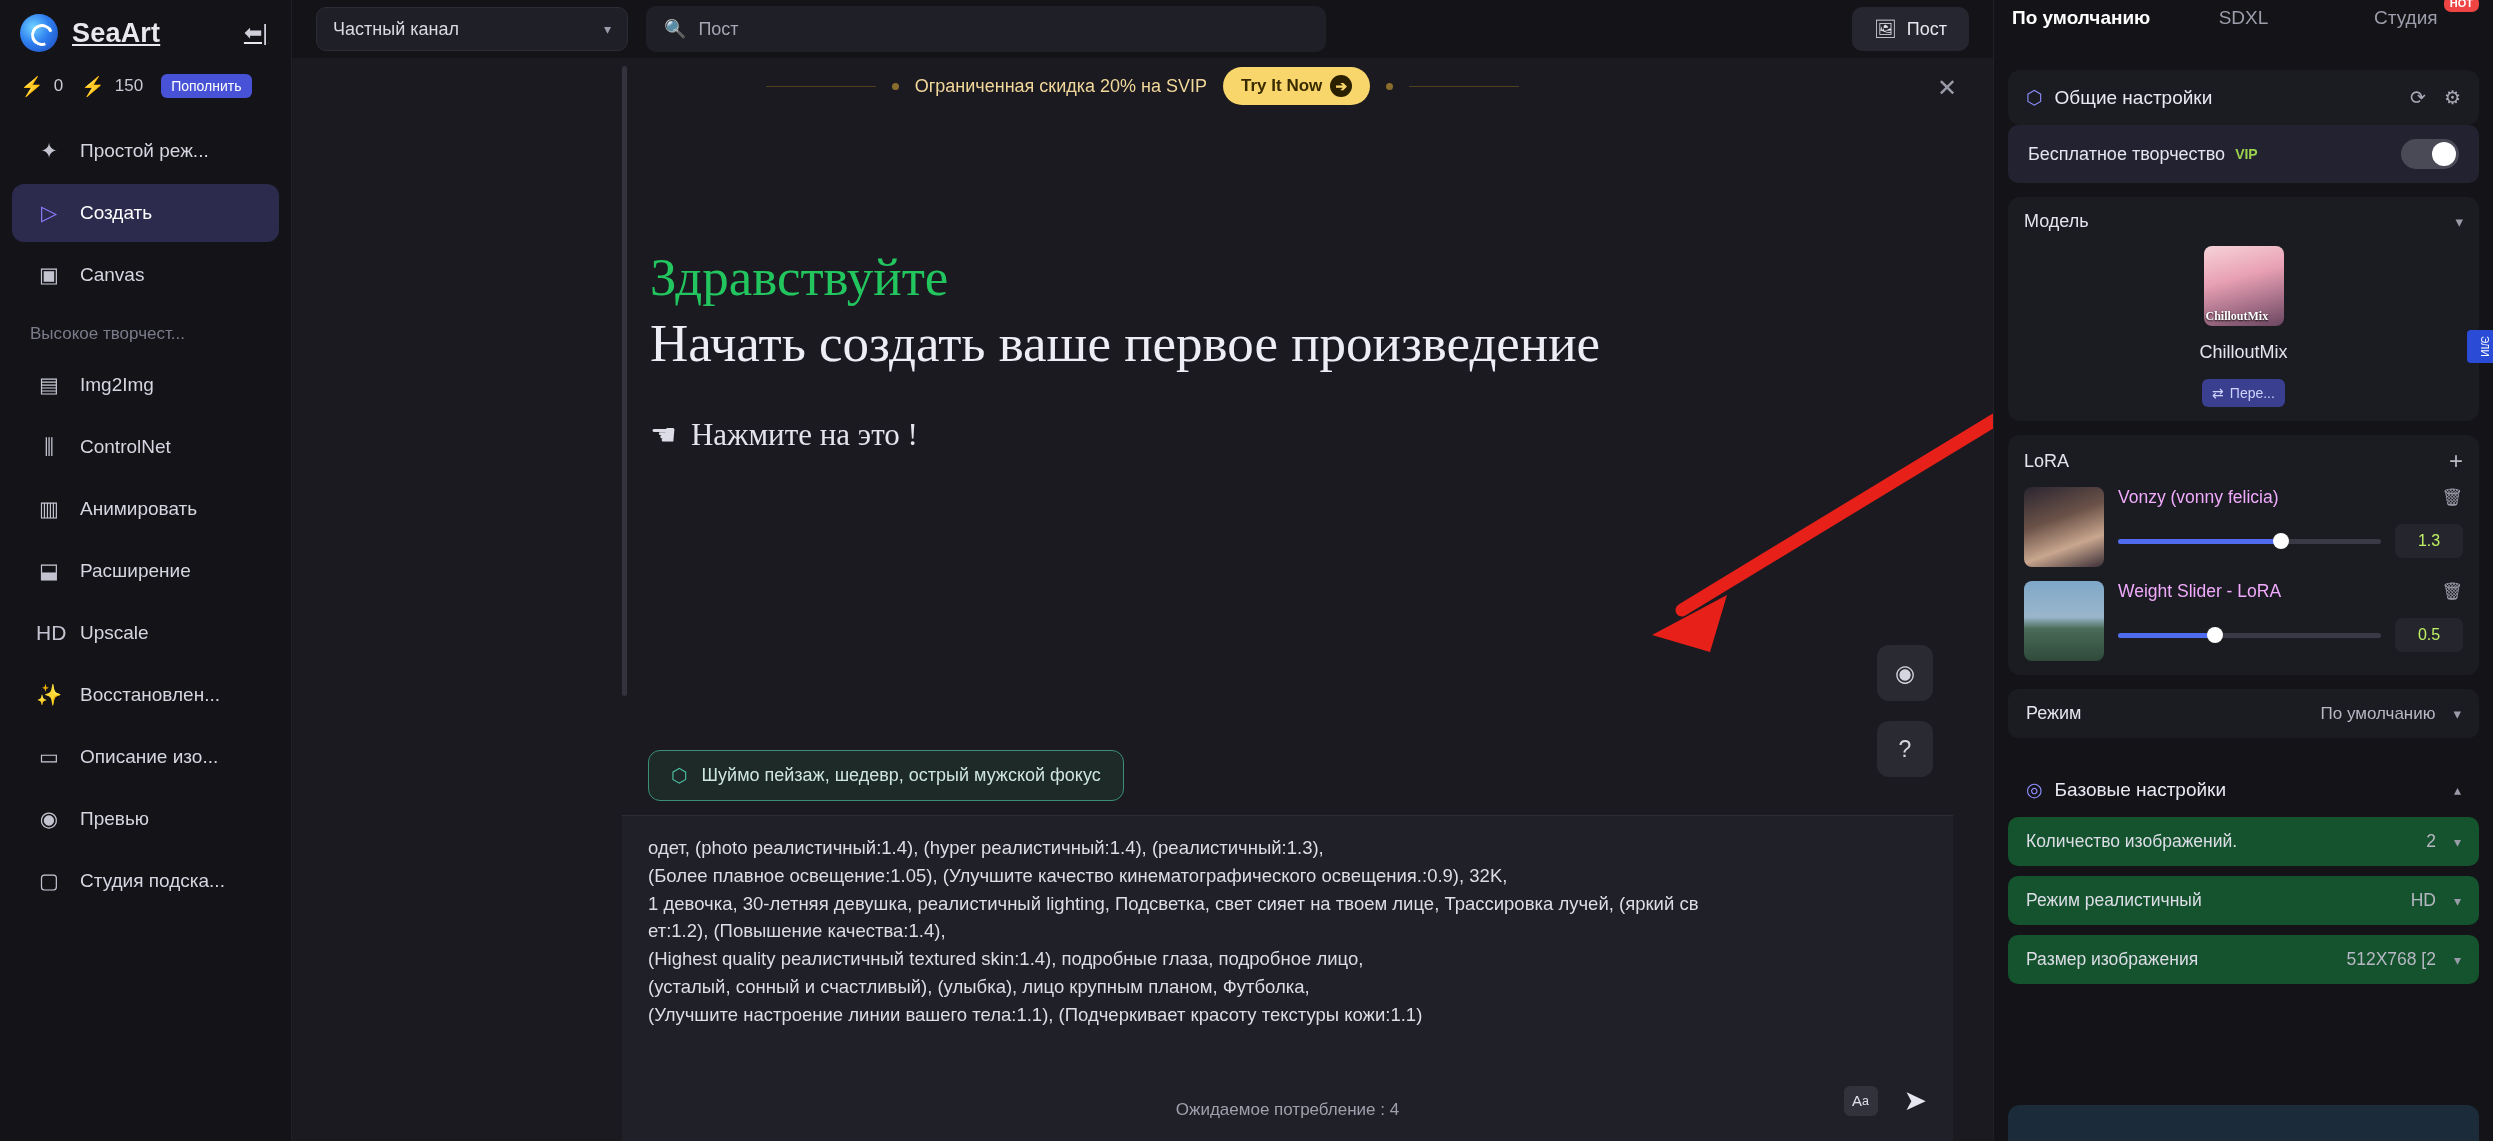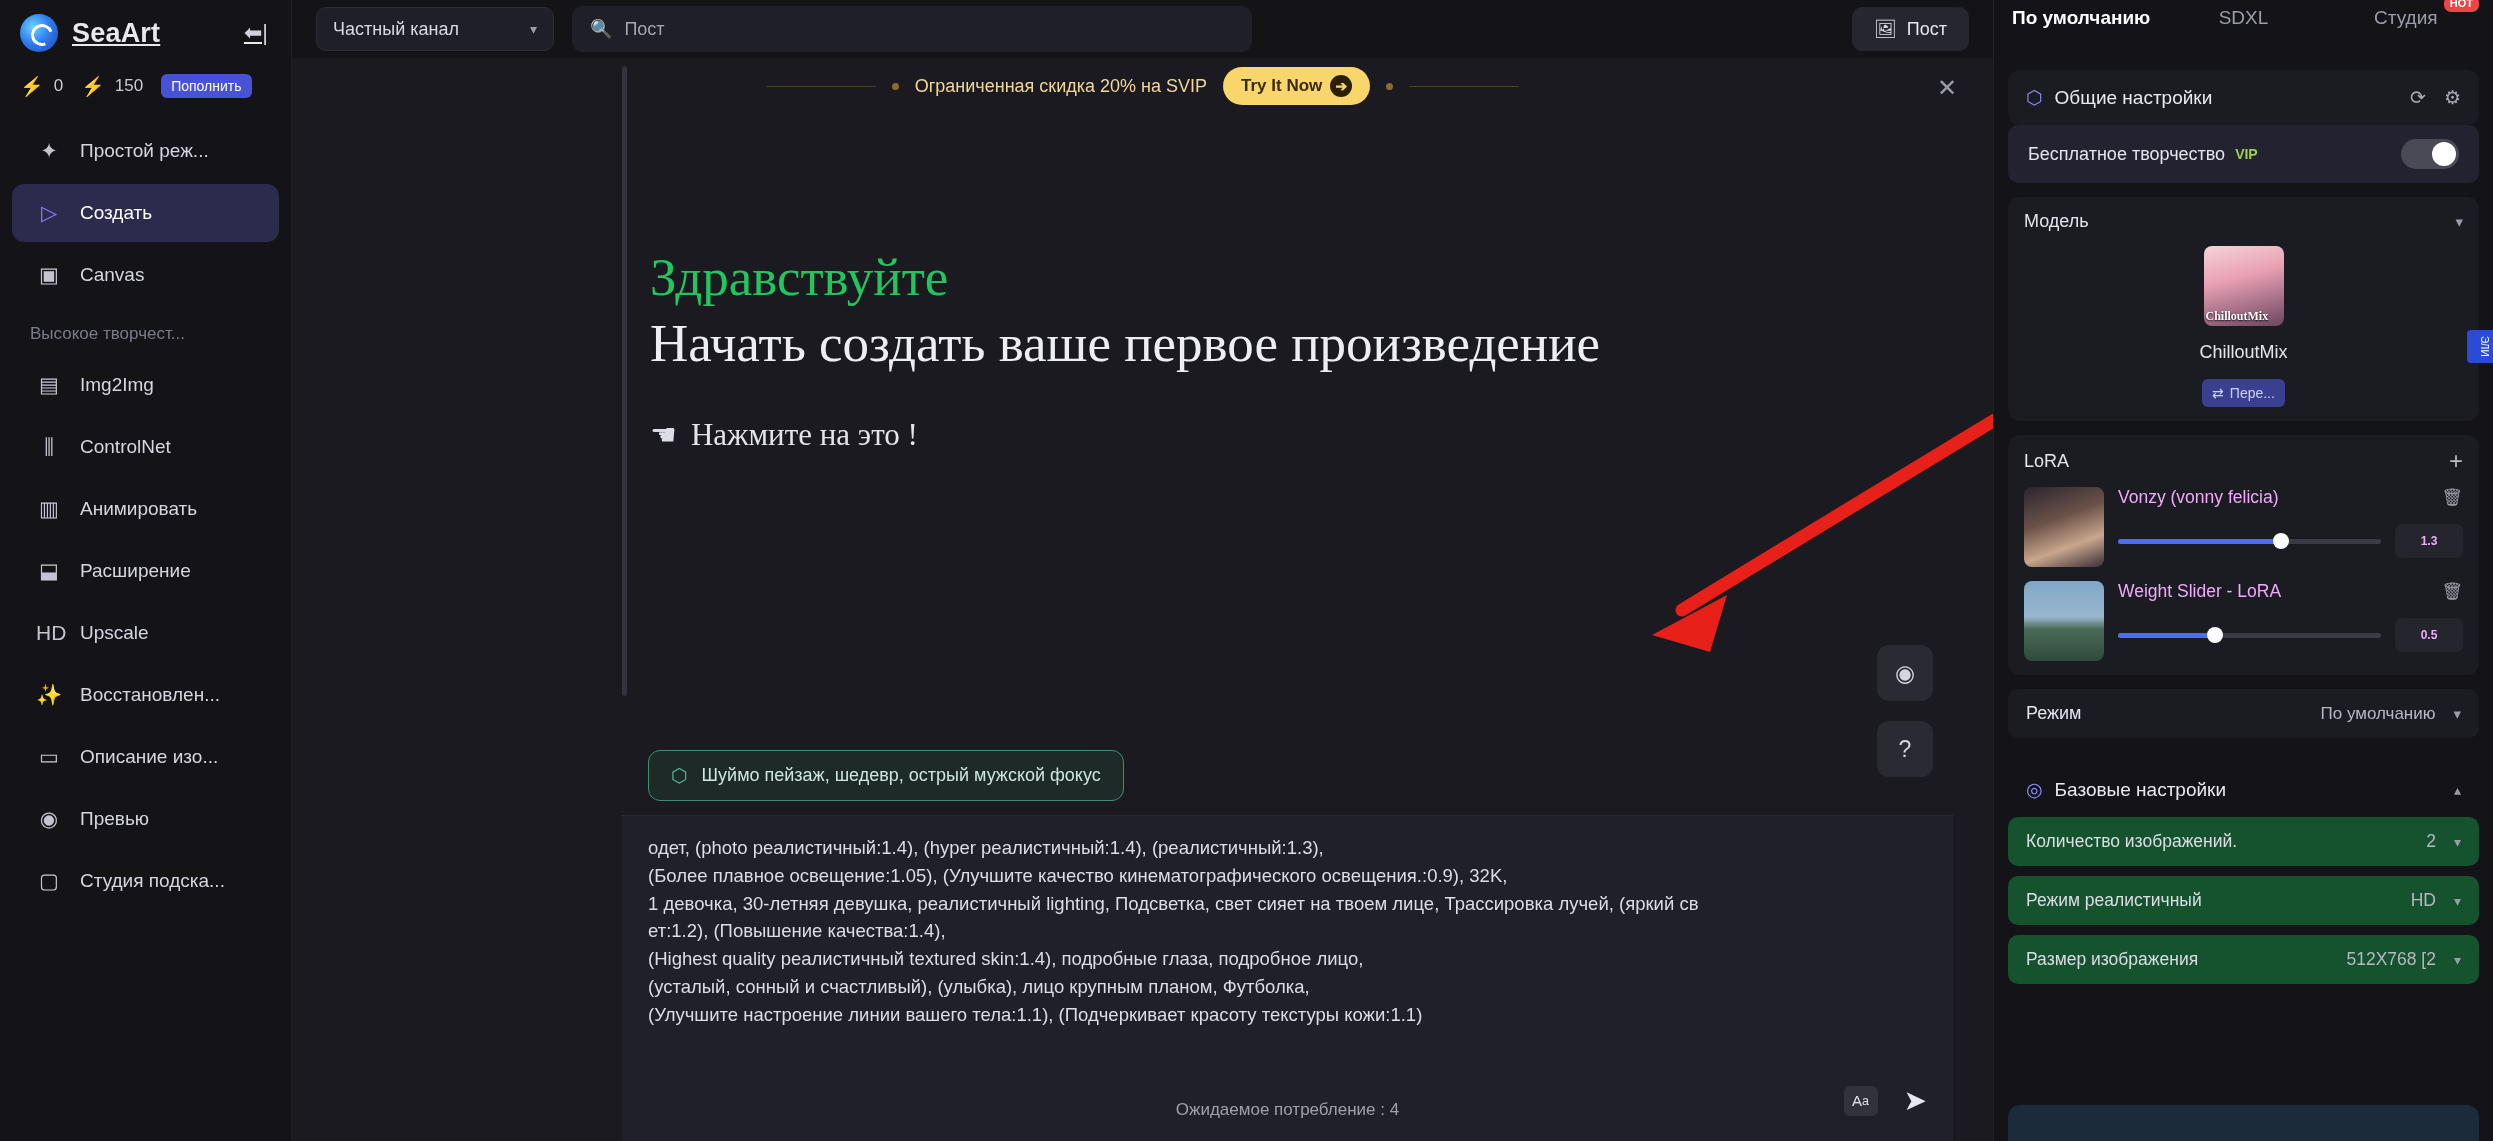--- a/index.html
+++ b/index.html
@@ -69,21 +69,21 @@
   }
 
   
   .main { flex: 1; position: relative; background: #1a1a20; min-width: 0; }
 
   .topbar {
     height: 58px; display: flex; align-items: center; gap: 18px;
     padding: 0 24px; background: #131318;
   }
   .chan-select {
-    width: 238px; height: 44px; background: #1f1f27; border: 1px solid #2c2c36;
+    width: 312px; height: 44px; background: #1f1f27; border: 1px solid #2c2c36;
     border-radius: 10px; display: flex; align-items: center; padding: 0 16px;
     font-size: 18px; color: #d8d9e3;
   }
   .chan-select .chev { margin-left: auto; color: #9b9cab; font-size: 14px; }
   .search {
     width: 680px; height: 46px; background: #1f1f27; border-radius: 10px;
     display: flex; align-items: center; gap: 12px; padding: 0 18px;
     font-size: 18px; color: #a5a6b4;
   }
   .search .sico { color: #b9bac6; font-size: 18px; }
@@ -226,23 +226,22 @@
   .lora-name { font-size: 17.5px; color: #f0abfc; }
   .slider-row { display: flex; align-items: center; gap: 14px; margin-top: 16px; }
   .slider { flex: 1; height: 5px; background: #3a3a46; border-radius: 3px; position: relative; }
   .slider .fill { position: absolute; left: 0; top: 0; bottom: 0; background: #4f6bf0; border-radius: 3px; }
   .slider .knob {
     position: absolute; top: 50%; transform: translate(-50%, -50%);
     width: 16px; height: 16px; border-radius: 50%; background: #ffffff;
   }
   .val-box {
     width: 68px; height: 34px; background: #25252e; border-radius: 7px;
-    display: flex; align-items: center; justify-content: center; font-size: 12px; color: #f0abfc;
+    display: flex; align-items: center; justify-content: center; font-size: 16px; color: #bef264;
     flex: 0 0 68px;
-    font-weight: bold;
   }
 
   .row-line {
     display: flex; align-items: center; margin: 14px 14px 0 14px;
     background: #1b1b22; border-radius: 10px; padding: 14px 18px; font-size: 18px; color: #e3e4ee;
   }
   .row-line .val { margin-left: auto; color: #b7b8c4; font-size: 17px; }
   .row-line .chev { color: #9a9ba8; font-size: 15px; margin-left: 18px; }
 
   .basic-head {

